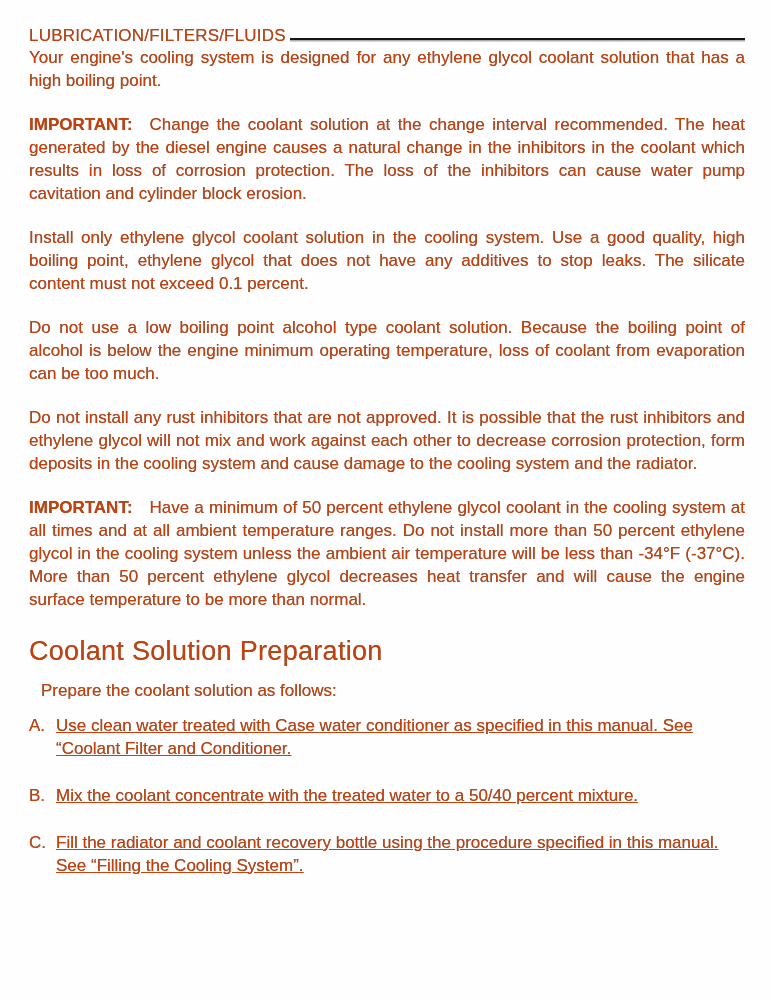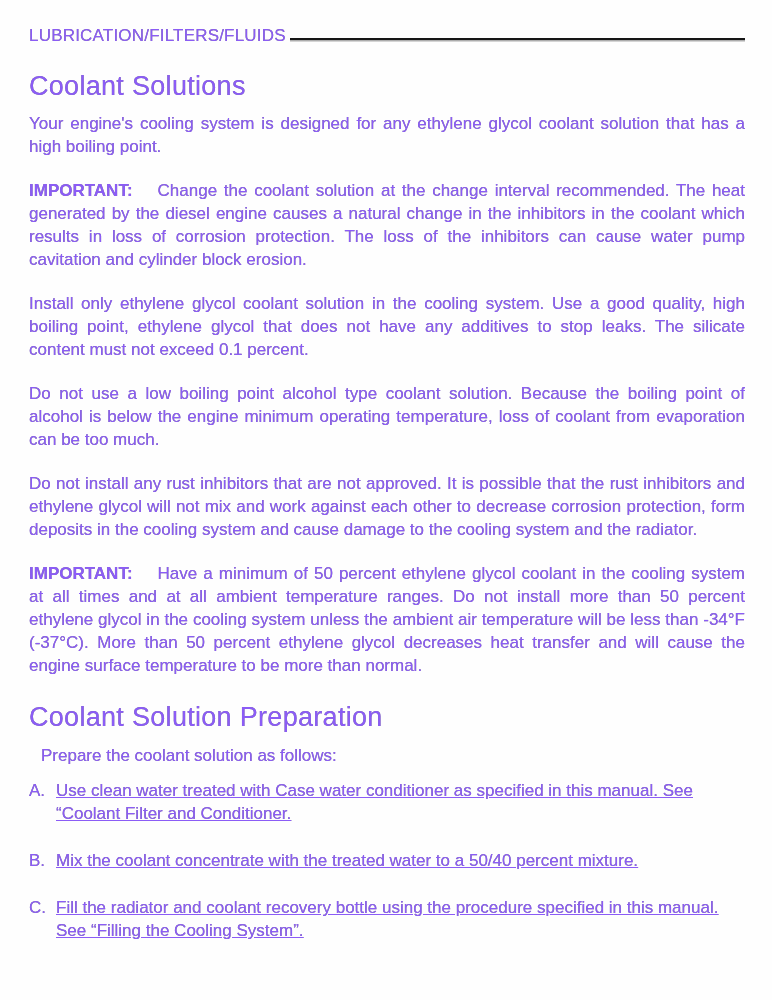--- a/index.html
+++ b/index.html
@@ -5,21 +5,21 @@
   html, body {
     margin: 0;
     padding: 0;
     background: #ffffff;
   }
   .page {
     position: relative;
     width: 772px;
     height: 1000px;
     background: #fefefe;
-    color: #8b5cf6;
+    color: #c2410c;
     font-family: "Liberation Sans", "DejaVu Sans", sans-serif;
     box-sizing: border-box;
     padding: 26px 27px 0 29px;
     text-shadow: 0 0 0.4px rgba(20,20,20,0.55);
     overflow: hidden;
   }
   .running-head {
     display: flex;
     align-items: baseline;
     margin-bottom: 0;
@@ -54,21 +54,21 @@
     margin: 0 0 21px 0;
     text-align: justify;
   }
   .para.intro {
     margin: 12px;
     text-align: left;
   }
   .important .imp-label {
     font-weight: bold;
     font-style: normal;
-    margin-right: 25px;
+    margin-right: 17px;
   }
   .important .imp-text {
   }
   .steps {
     margin: 0;
     padding: 0;
     list-style: none;
   }
   .step {
     display: flex;
@@ -89,21 +89,20 @@
 </head>
 <body>
 
 <div class="page">
 
   <div class="running-head">
     <span class="running-head-label">LUBRICATION/FILTERS/FLUIDS</span>
     <span class="running-head-rule"></span>
   </div>
 
-  <h1 class="section-title">Coolant Solutions</h1>
 
   <p class="para">Your engine's cooling system is designed for any ethylene glycol coolant solution that has a high boiling point.</p>
 
   <p class="para important"><span class="imp-label">IMPORTANT:</span><span class="imp-text">Change the coolant solution at the change interval recommended. The heat generated by the diesel engine causes a natural change in the inhibitors in the coolant which results in loss of corrosion protection. The loss of the inhibitors can cause water pump cavitation and cylinder block erosion.</span></p>
 
   <p class="para">Install only ethylene glycol coolant solution in the cooling system. Use a good quality, high boiling point, ethylene glycol that does not have any additives to stop leaks. The silicate content must not exceed 0.1 percent.</p>
 
   <p class="para">Do not use a low boiling point alcohol type coolant solution. Because the boiling point of alcohol is below the engine minimum operating temperature, loss of coolant from evaporation can be too much.</p>
 
   <p class="para">Do not install any rust inhibitors that are not approved. It is possible that the rust inhibitors and ethylene glycol will not mix and work against each other to decrease corrosion protection, form deposits in the cooling system and cause damage to the cooling system and the radiator.</p>

